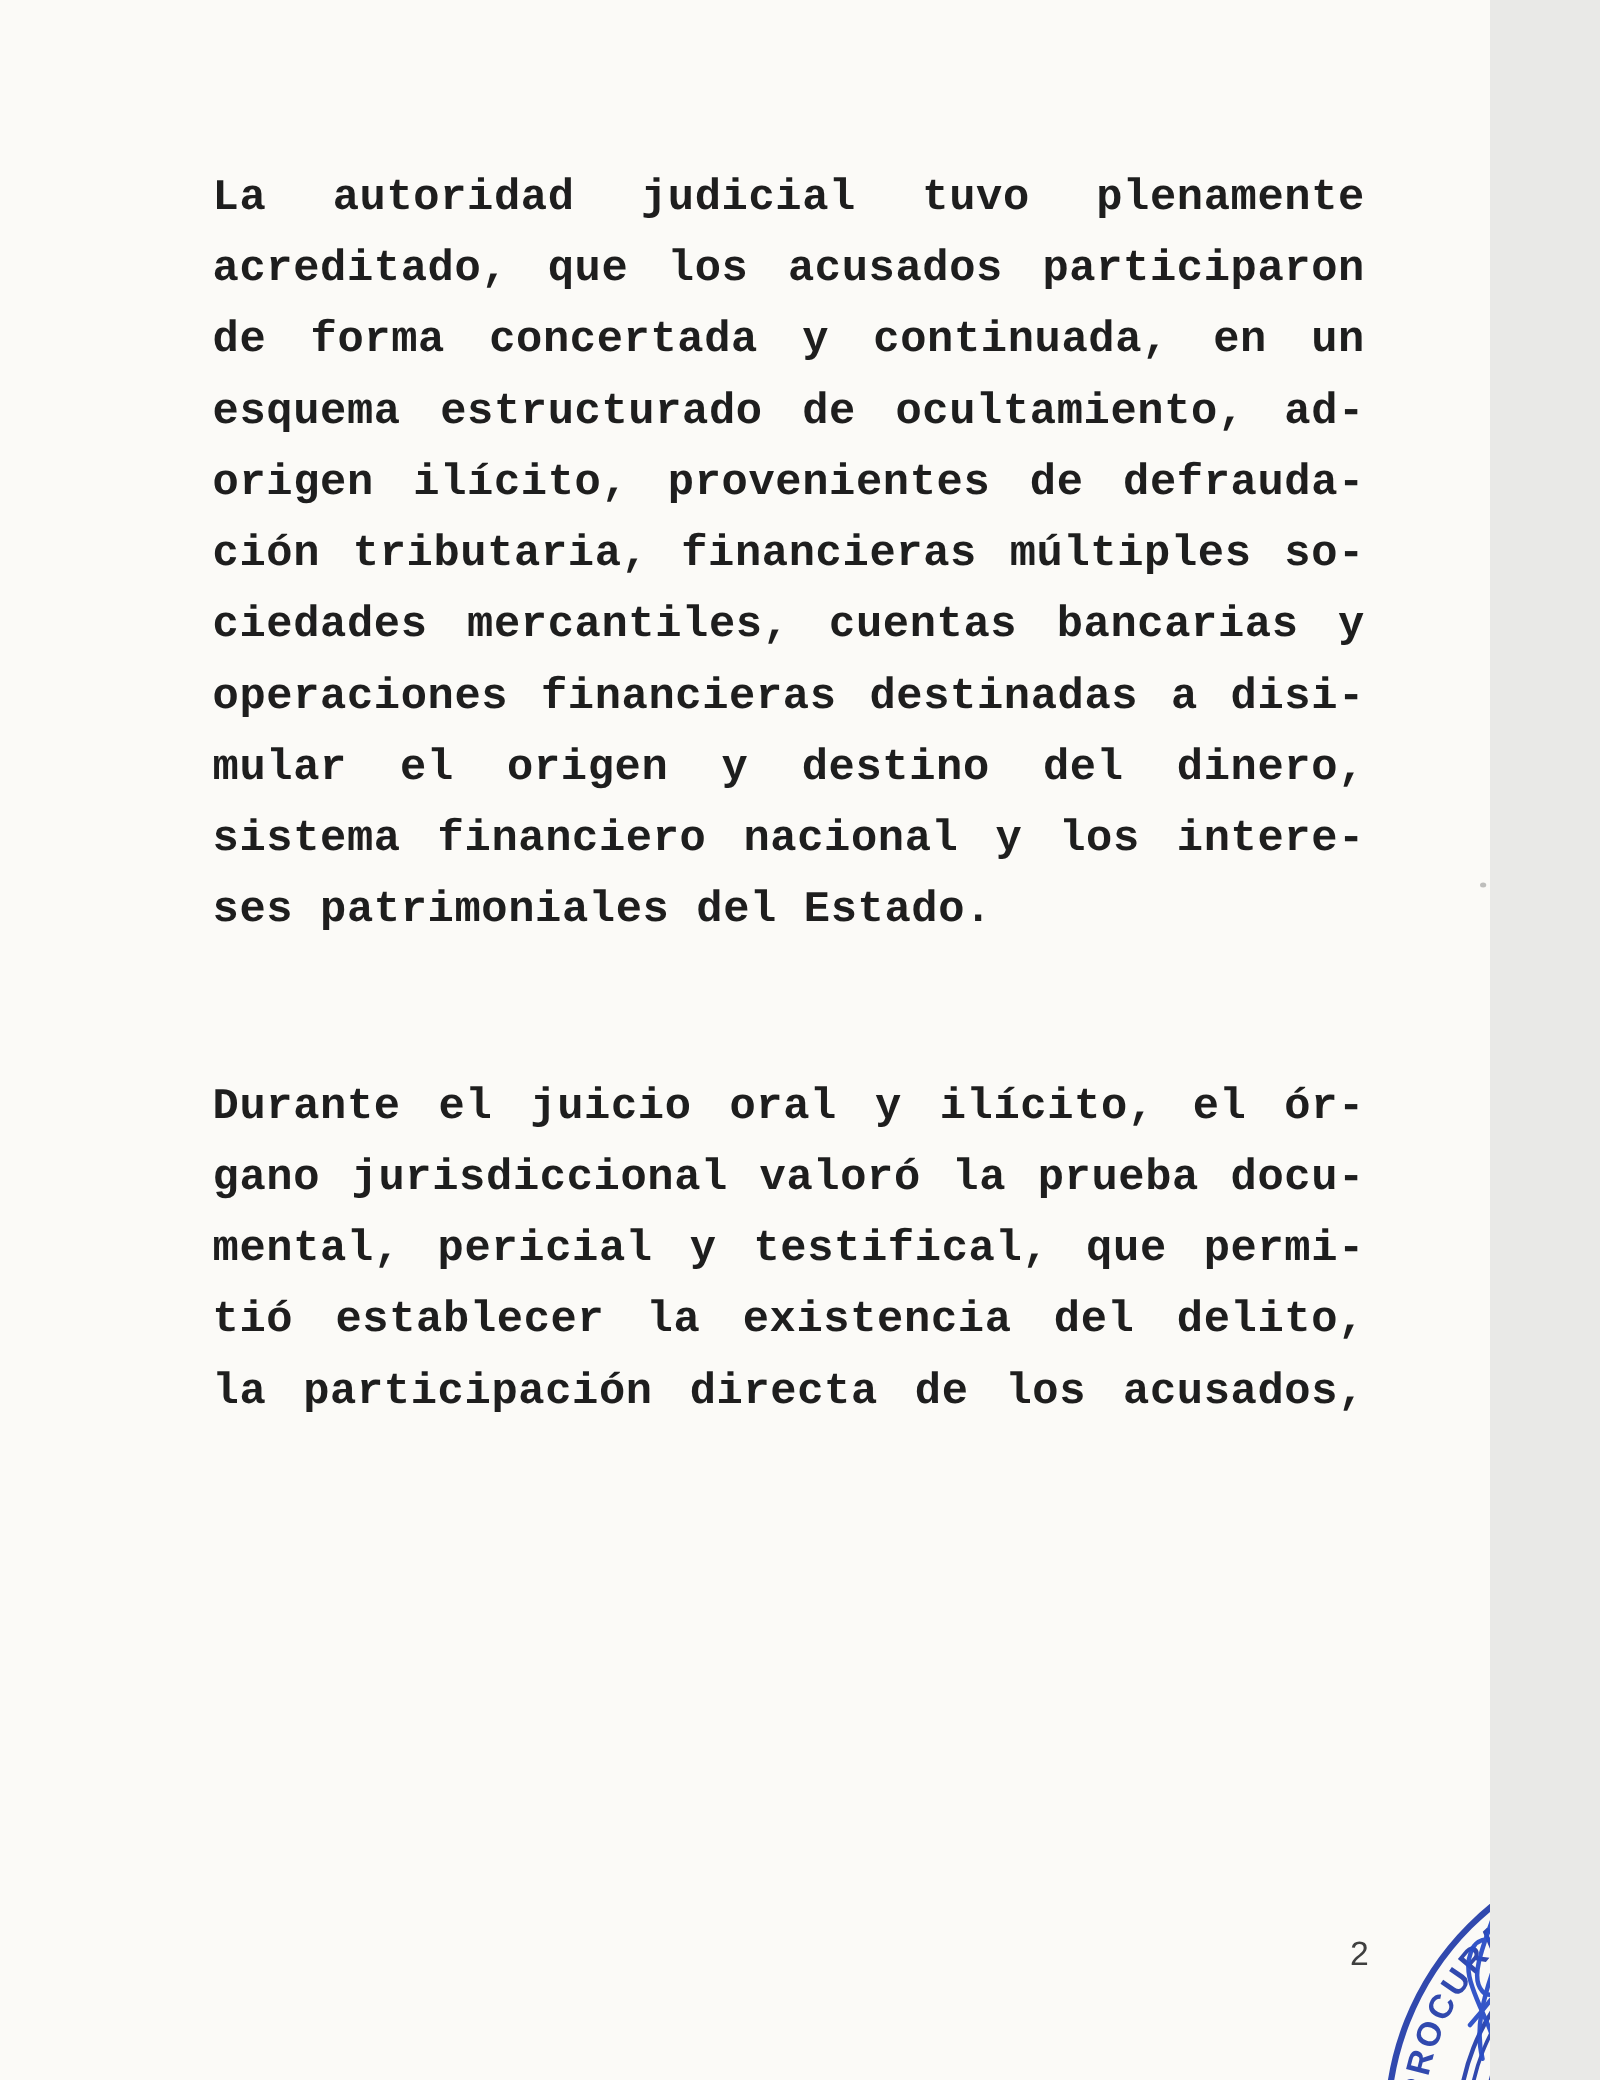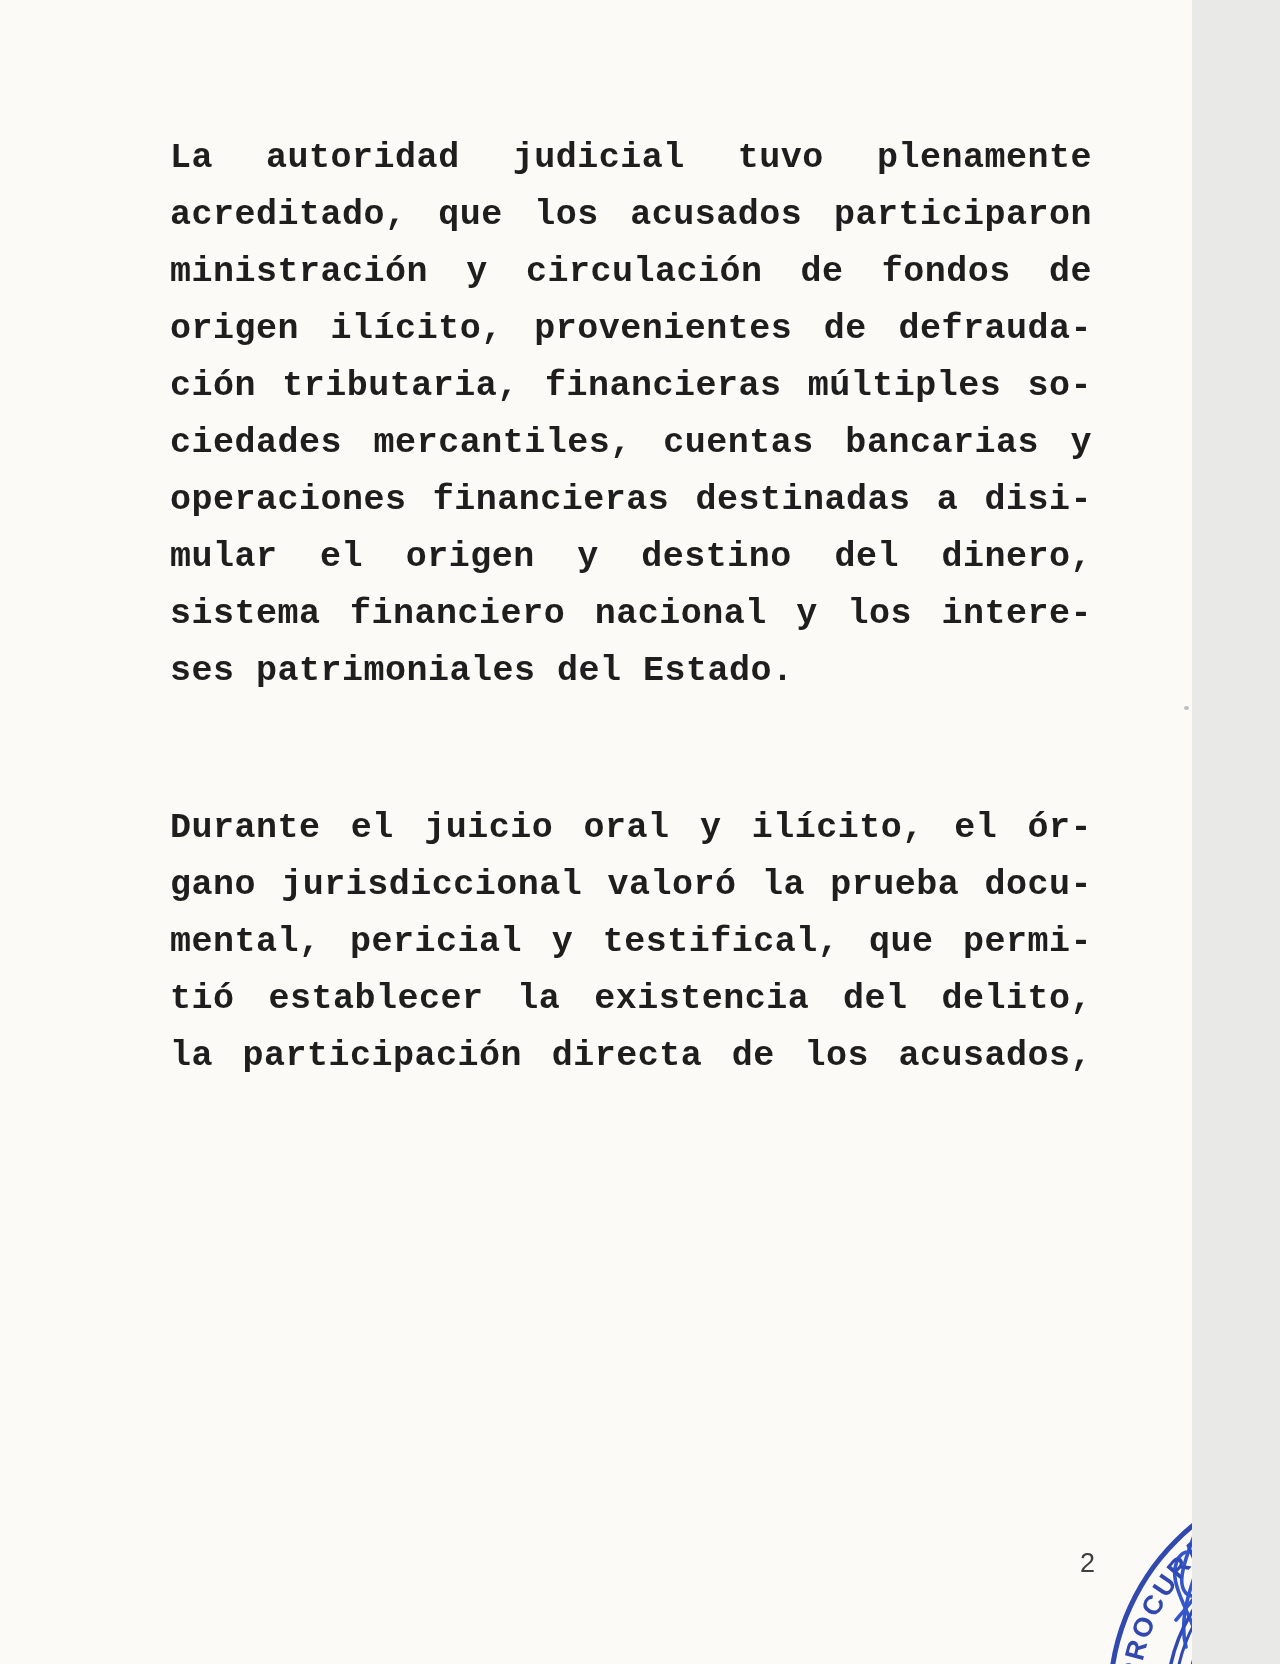--- a/index.html
+++ b/index.html
@@ -71,21 +71,22 @@
 </style>
 </head>
 <body>
 
 <div class="page">
 
   <div class="doc">
     <div class="para">
       <div class="line">La autoridad judicial tuvo plenamente</div>
       <div class="line">acreditado, que los acusados participaron</div>
-      <div class="line">ministración y circulación de fondos de</div>
+      <div class="line">de forma concertada y continuada, en un</div>
+      <div class="line">esquema estructurado de ocultamiento, ad-</div>
       <div class="line">origen ilícito, provenientes de defrauda-</div>
       <div class="line">ción tributaria, financieras múltiples so-</div>
       <div class="line">ciedades mercantiles, cuentas bancarias y</div>
       <div class="line">operaciones financieras destinadas a disi-</div>
       <div class="line">mular el origen y destino del dinero,</div>
       <div class="line">sistema financiero nacional y los intere-</div>
       <div class="line last">ses patrimoniales del Estado.</div>
     </div>
     <div class="para">
       <div class="line">Durante el juicio oral y ilícito, el ór-</div>

